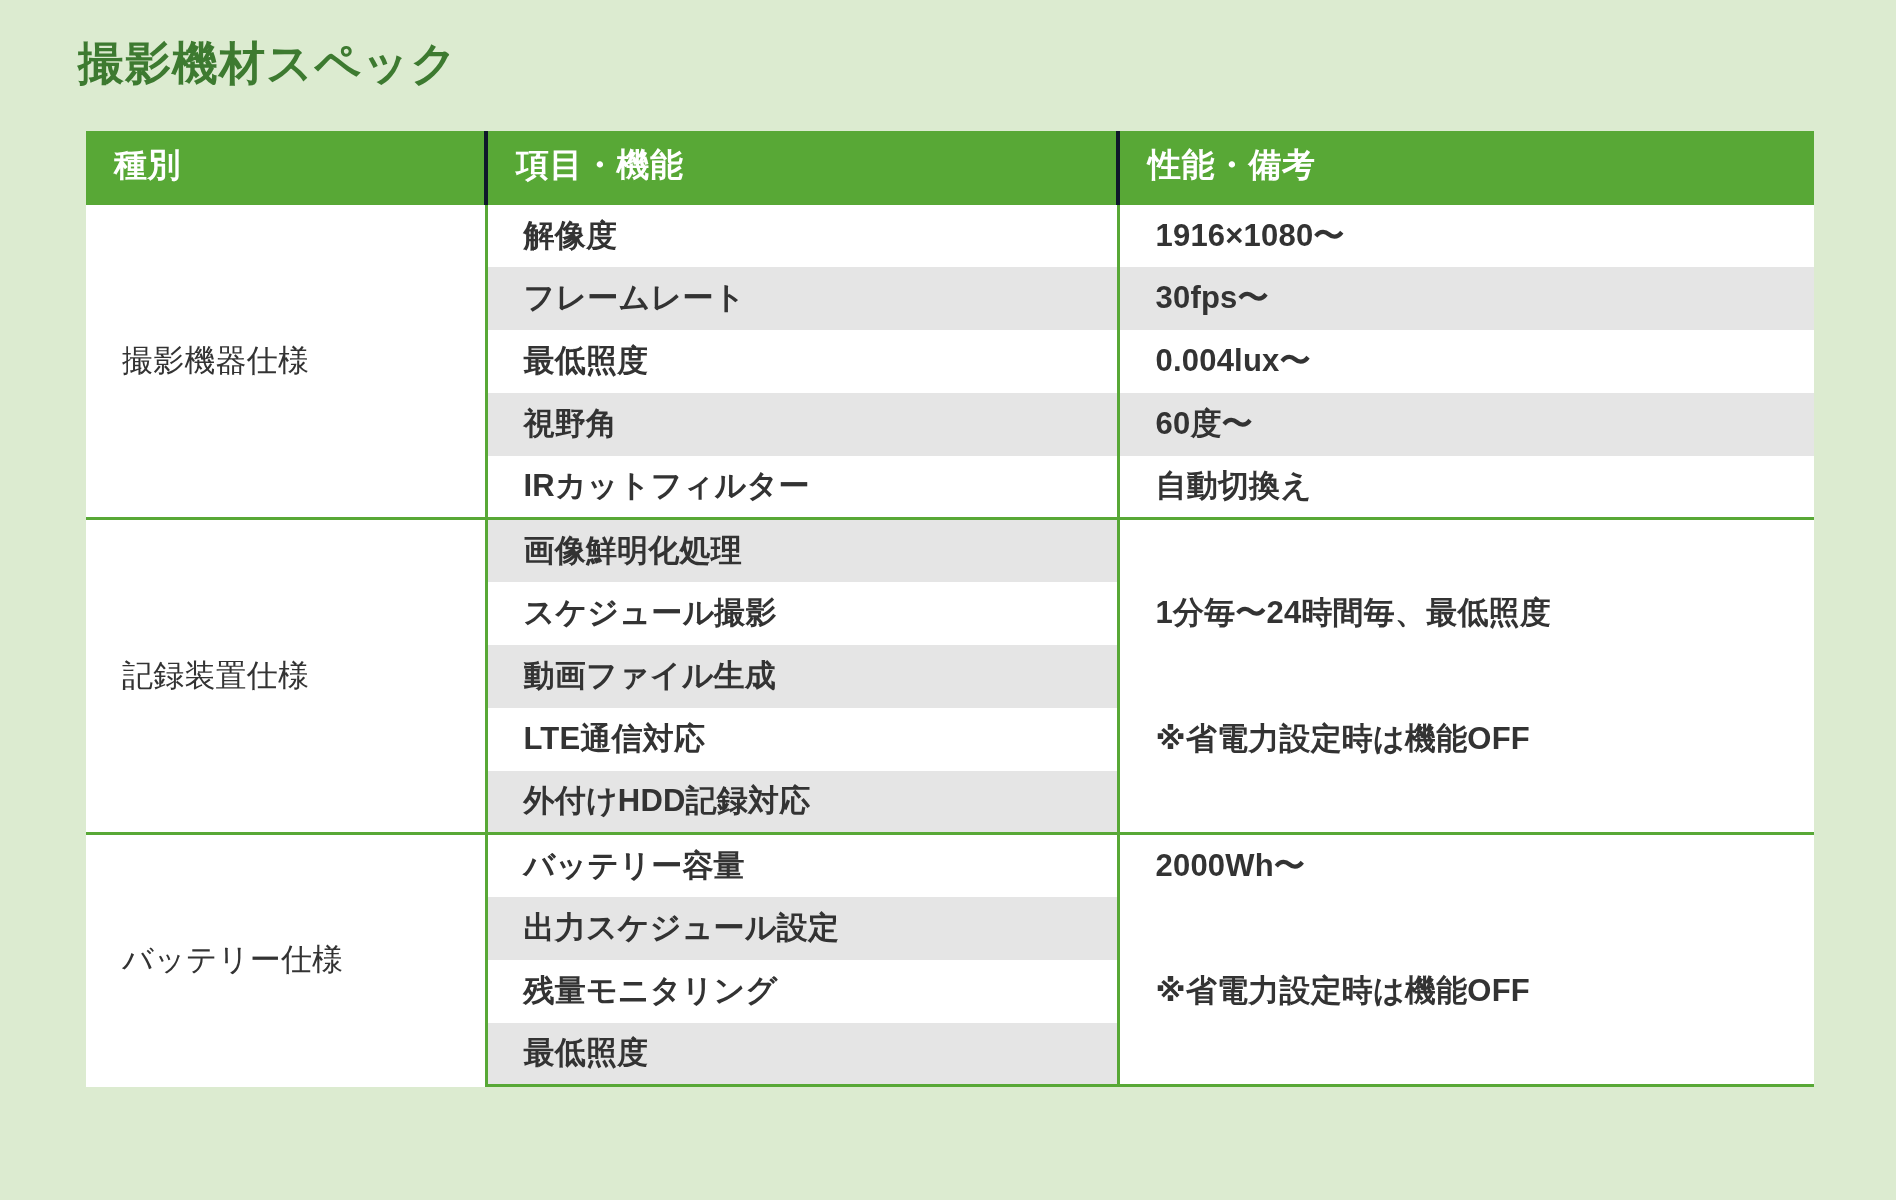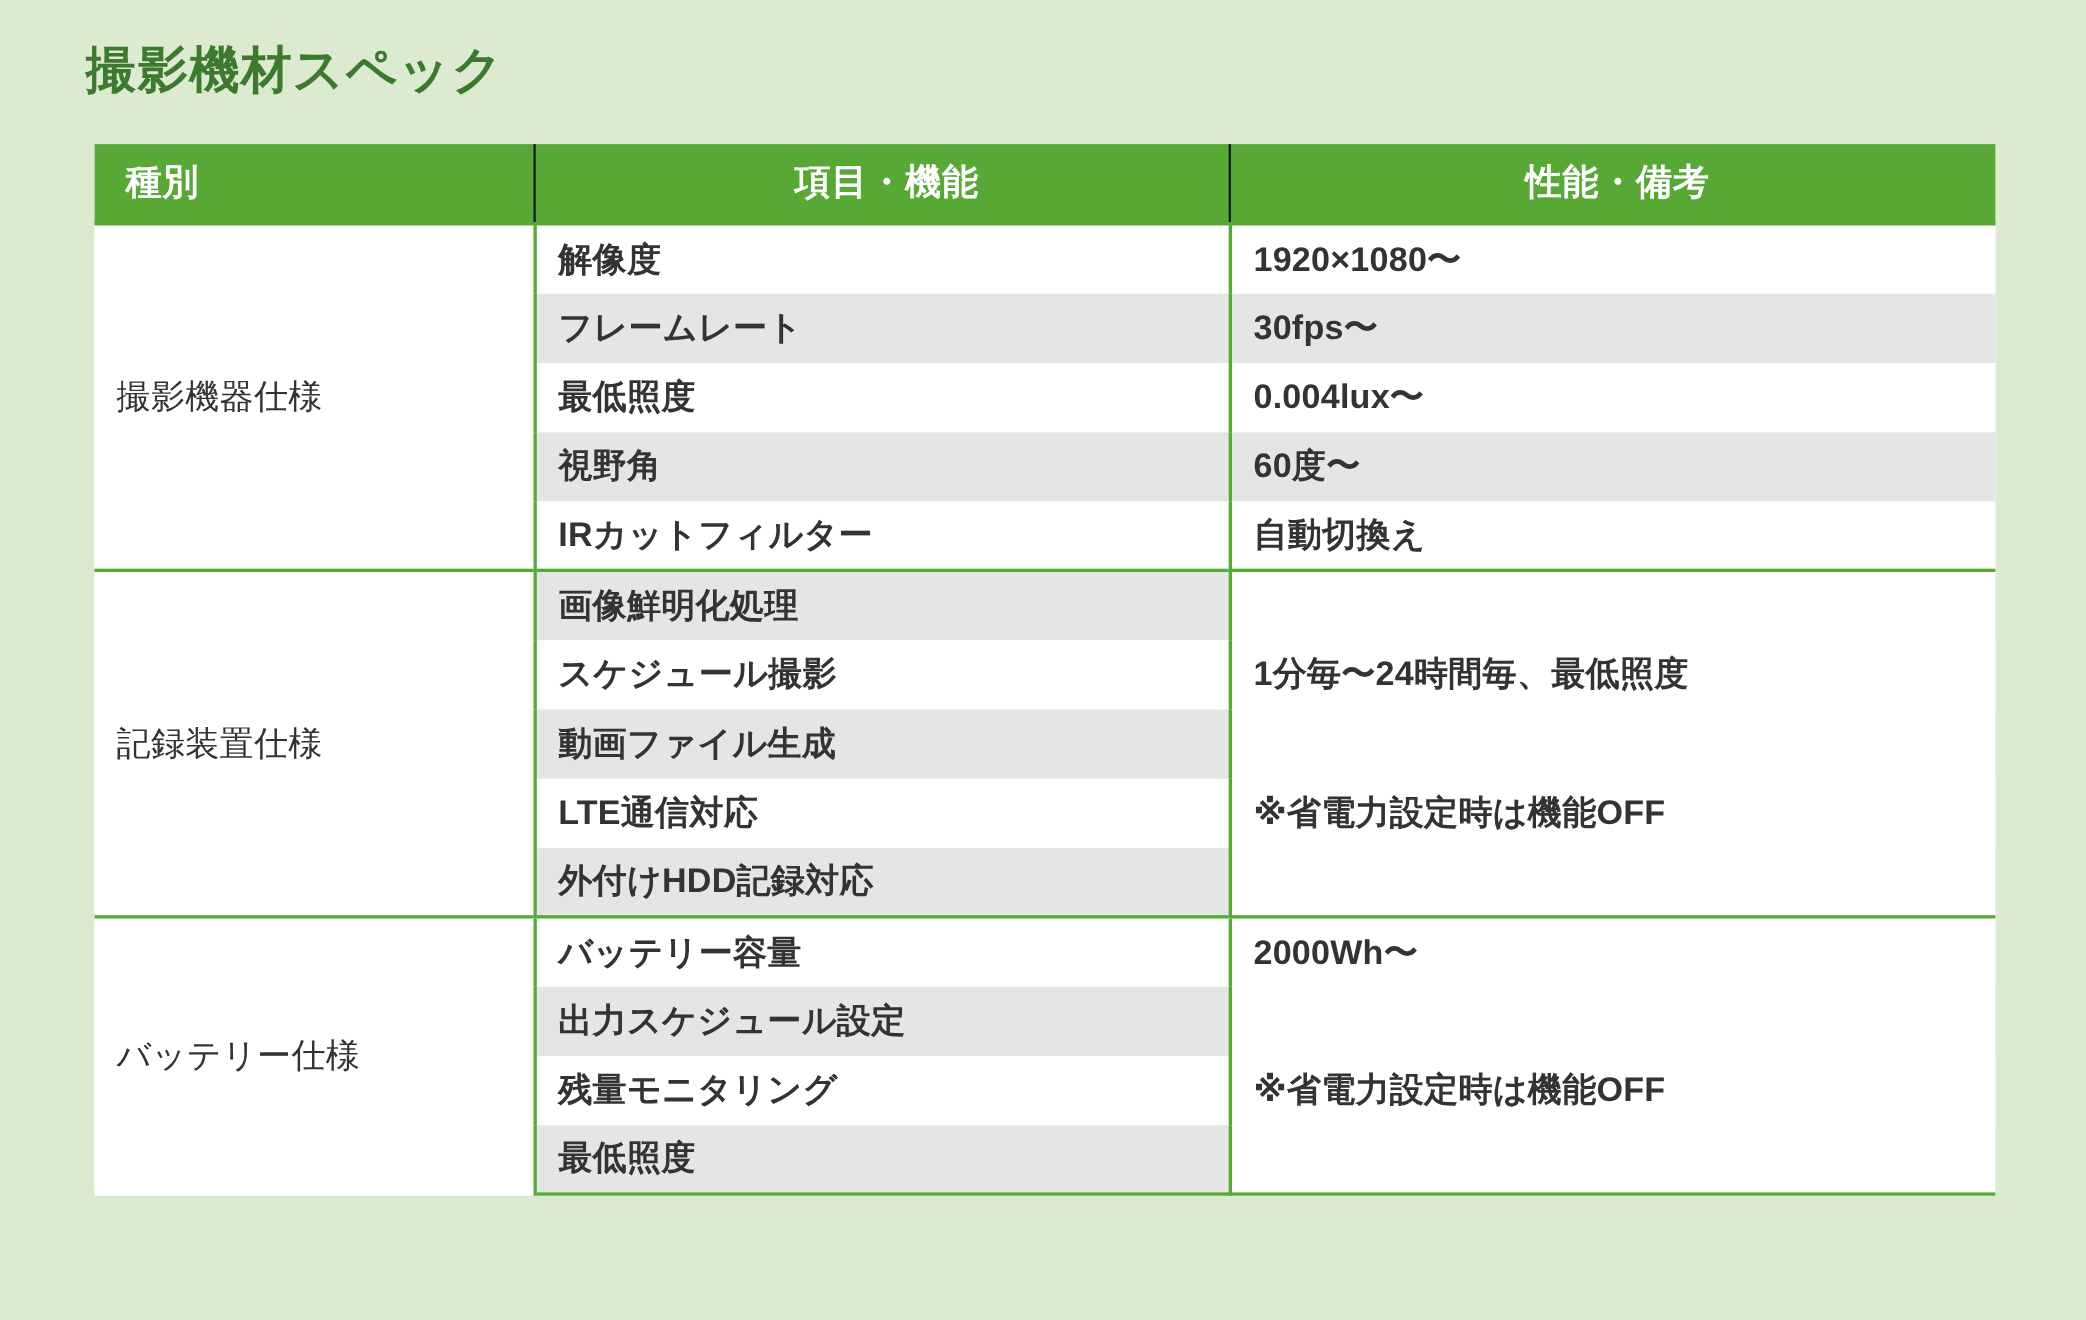--- a/index.html
+++ b/index.html
@@ -54,29 +54,28 @@
     font-weight: bold;
     text-align: left;
     padding: 12px 20px 14px 28px;
     height: 56px;
     box-sizing: border-box;
     vertical-align: middle;
     letter-spacing: 0.5px;
   }
   thead th.th-item,
   thead th.th-perf {
-    border-left: 2px solid #0f172a;
-    text-align: center;
+    border-left: 4px solid #0f172a;
   }
 
   tbody td {
     font-size: 31px;
     color: #333333;
     font-weight: bold;
-    padding: 8px 20px;
+    padding: 8px 36px;
     height: 63px;
     box-sizing: border-box;
     vertical-align: middle;
     letter-spacing: 0.2px;
     background: #ffffff;
   }
   tbody tr.odd td.cell-item,
   tbody tr.odd td.cell-perf {
     background: #e5e5e5;
   }
@@ -123,21 +122,21 @@
         <tr>
           <th class="th-kind">種別</th>
           <th class="th-item">項目・機能</th>
           <th class="th-perf">性能・備考</th>
         </tr>
       </thead>
       <tbody id="spec-table-body">
           <tr class="even group-start">
             <td class="cell-kind" rowspan="5">撮影機器仕様</td>
             <td class="cell-item">解像度</td>
-            <td class="cell-perf">1920×1080〜</td>
+            <td class="cell-perf">1916×1080〜</td>
           </tr>
           <tr class="odd">
             <td class="cell-item">フレームレート</td>
             <td class="cell-perf">30fps〜</td>
           </tr>
           <tr class="even">
             <td class="cell-item">最低照度</td>
             <td class="cell-perf">0.004lux〜</td>
           </tr>
           <tr class="odd">

